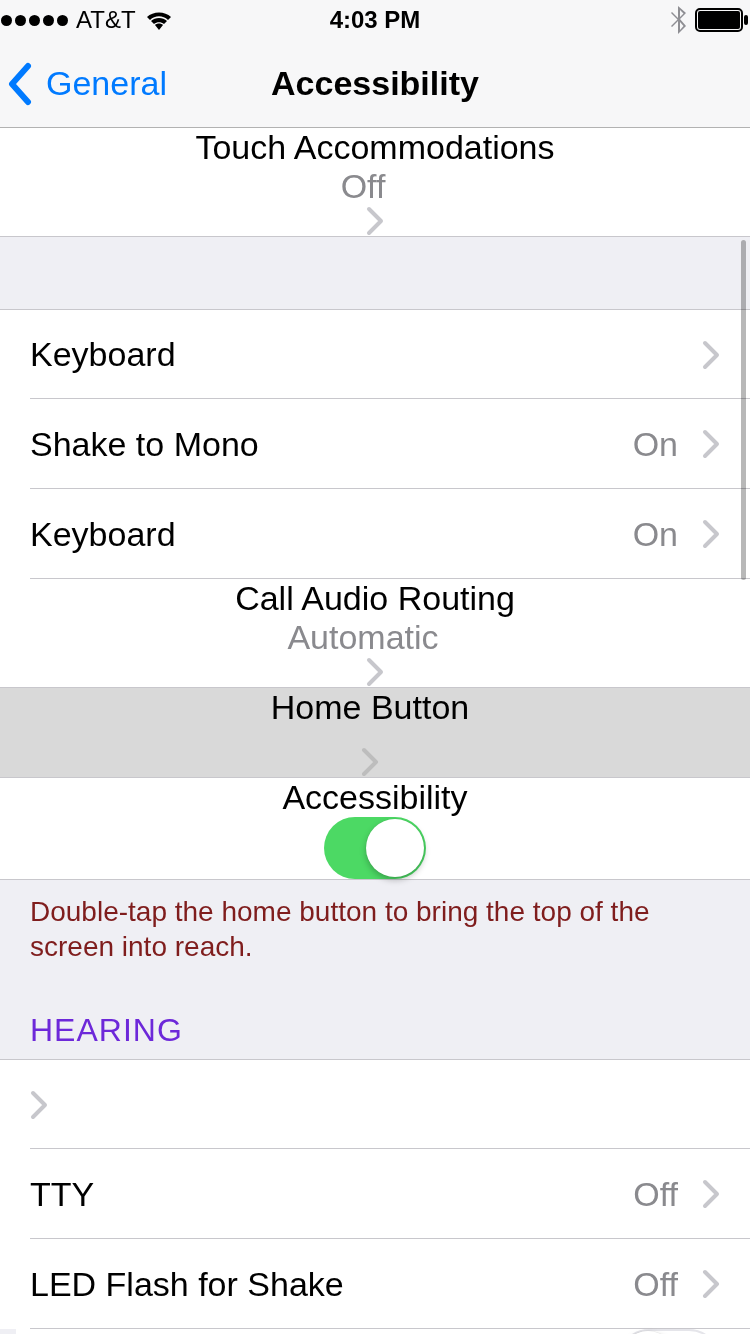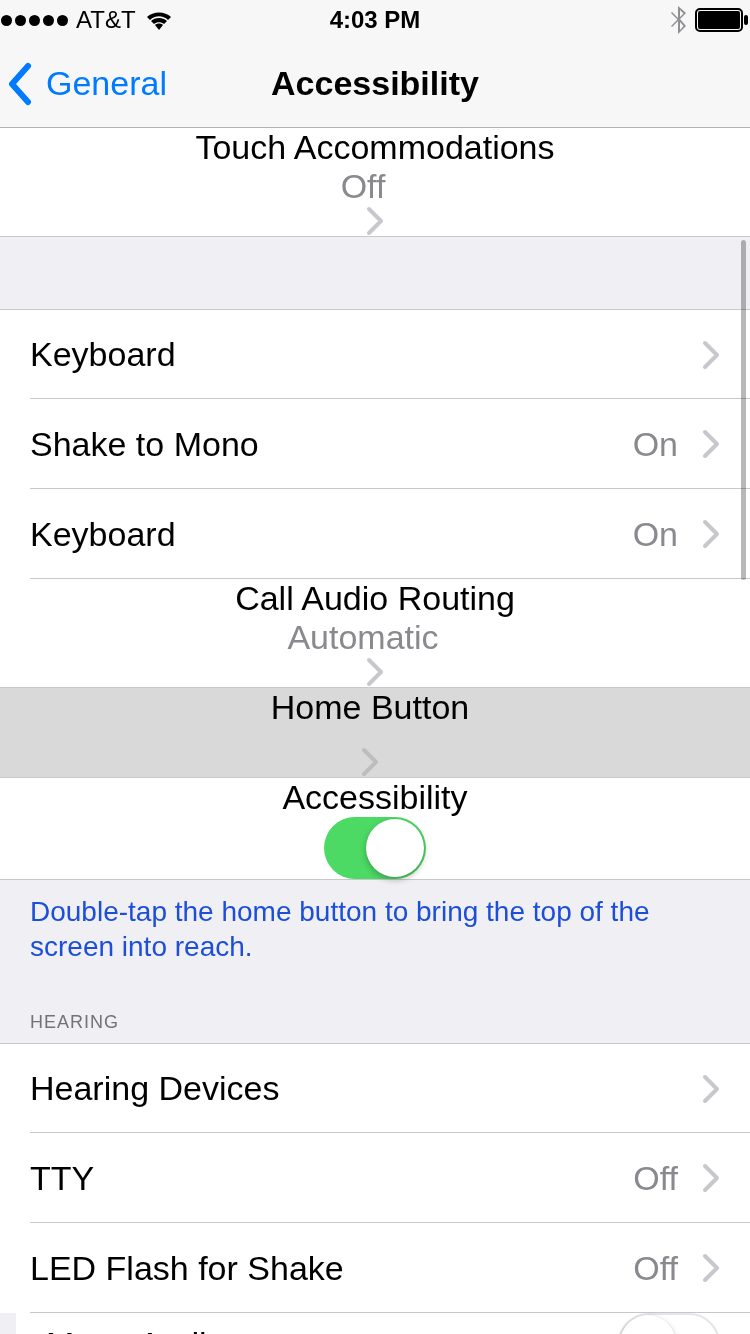--- a/index.html
+++ b/index.html
@@ -91,28 +91,28 @@
     position:absolute; top:2px; width:58px; height:58px;
     border-radius:50%; background:#fff;
     box-shadow:0 3px 6px rgba(0,0,0,0.25), 0 0 0 0.5px rgba(0,0,0,0.05);
   }
   .switch.on .knob { right:2px; }
   .switch.off .knob { left:0; top:0; width:56px; height:56px; }
   
   .footer-text {
     padding:14px 30px 0 30px;
     font-size:28px;
-    color:#1d4ed8;
+    color:#7f1d1d;
     line-height:1.25;
   }
   .section-header {
     padding:48px 30px 10px 30px;
-    font-size:18px;
+    font-size:32px;
     letter-spacing:1px;
-    color:#737373;
+    color:#6d28d9;
   }
   
   .scroll-ind {
     position:absolute; right:4px; top:240px;
     width:5px; height:340px;
     background:rgba(0,0,0,0.28);
     border-radius:3px;
   }
 </style>
 </head>
@@ -233,21 +233,20 @@
     <span class="switch on">
         <span class="knob"></span>
       </span>
   </div>
 
   <div class="footer-text">Double-tap the home button to bring the top of the screen into reach.</div>
 
   <div class="section-header">HEARING</div>
 
   <div class="cell section-top">
-    <span class="label">Hearing Devices</span>
     <span class="chevron">
       <svg width="18" height="30" viewBox="0 0 18 30">
           <polyline points="3,3 15,15 3,27" fill="none" stroke="currentColor" stroke-width="4" stroke-linecap="round" stroke-linejoin="round"></polyline>
         </svg>
     </span>
     <div class="cell-sep"></div>
   </div>
 
   <div class="cell">
     <span class="label">TTY</span>

